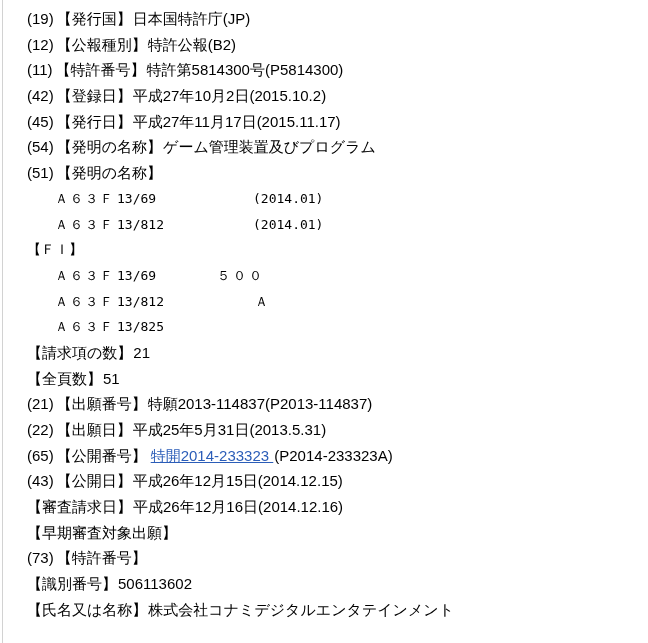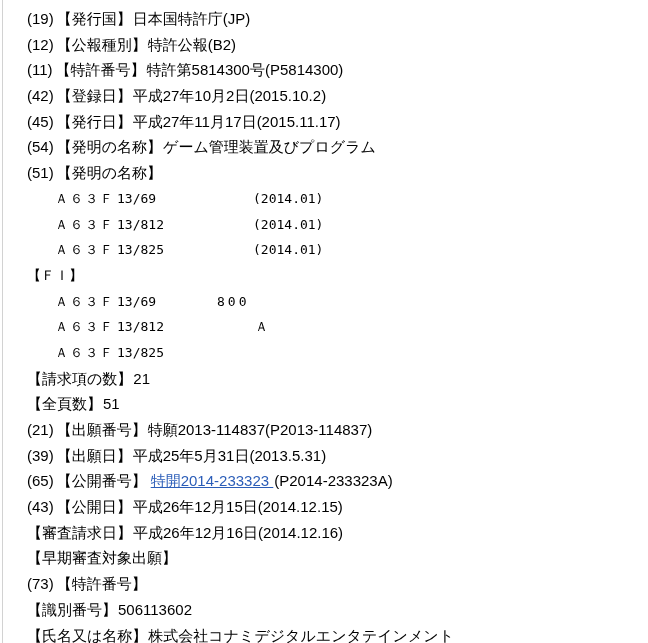--- a/index.html
+++ b/index.html
@@ -74,37 +74,36 @@
       <div class="line"><span class="inid">(45)</span><span class="flabel">【発行日】</span><span class="fvalue">平成27年11月17日(2015.11.17)</span></div>
 
       <div class="line"><span class="inid">(54)</span><span class="flabel">【発明の名称】</span><span class="fvalue">ゲーム管理装置及びプログラム</span></div>
 
       <div class="line"><span class="inid">(51)</span><span class="flabel">【発明の名称】</span></div>
 
       <div class="line cls ipc"><span class="ccode">Ａ６３Ｆ</span><span class="cnum">13/69</span><span class="cver">(2014.01)</span></div>
 
       <div class="line cls ipc"><span class="ccode">Ａ６３Ｆ</span><span class="cnum">13/812</span><span class="cver">(2014.01)</span></div>
 
-      <div class="line cls ipc"><span class="ccode">Ａ６３Ｆ</span><span class="cnum">13/825</span><span class="cver">(2014.01)</span></div>
 
       <div class="line mono-label"><span class="flabel">【ＦＩ】</span></div>
 
-      <div class="line cls fi"><span class="ccode">Ａ６３Ｆ</span><span class="cnum">13/69</span><span class="cextra">800</span></div>
+      <div class="line cls fi"><span class="ccode">Ａ６３Ｆ</span><span class="cnum">13/69</span><span class="cextra">５００</span></div>
 
       <div class="line cls fi"><span class="ccode">Ａ６３Ｆ</span><span class="cnum">13/812</span><span class="cextra cextra-a">Ａ</span></div>
 
       <div class="line cls fi"><span class="ccode">Ａ６３Ｆ</span><span class="cnum">13/825</span><span class="cextra"></span></div>
 
       <div class="line"><span class="flabel">【請求項の数】</span><span class="fvalue">21</span></div>
 
       <div class="line"><span class="flabel">【全頁数】</span><span class="fvalue">51</span></div>
 
       <div class="line"><span class="inid">(21)</span><span class="flabel">【出願番号】</span><span class="fvalue">特願2013-114837(P2013-114837)</span></div>
 
-      <div class="line"><span class="inid">(39)</span><span class="flabel">【出願日】</span><span class="fvalue">平成25年5月31日(2013.5.31)</span></div>
+      <div class="line"><span class="inid">(22)</span><span class="flabel">【出願日】</span><span class="fvalue">平成25年5月31日(2013.5.31)</span></div>
 
       <div class="line"><span class="inid">(65)</span><span class="flabel">【公開番号】</span><a href="#" class="pub-link">特開2014-233323 </a><span class="fvalue">(P2014-233323A)</span></div>
 
       <div class="line"><span class="inid">(43)</span><span class="flabel">【公開日】</span><span class="fvalue">平成26年12月15日(2014.12.15)</span></div>
 
       <div class="line"><span class="flabel">【審査請求日】</span><span class="fvalue">平成26年12月16日(2014.12.16)</span></div>
 
       <div class="line"><span class="flabel">【早期審査対象出願】</span></div>
 
       <div class="line"><span class="inid">(73)</span><span class="flabel">【特許番号】</span></div>

